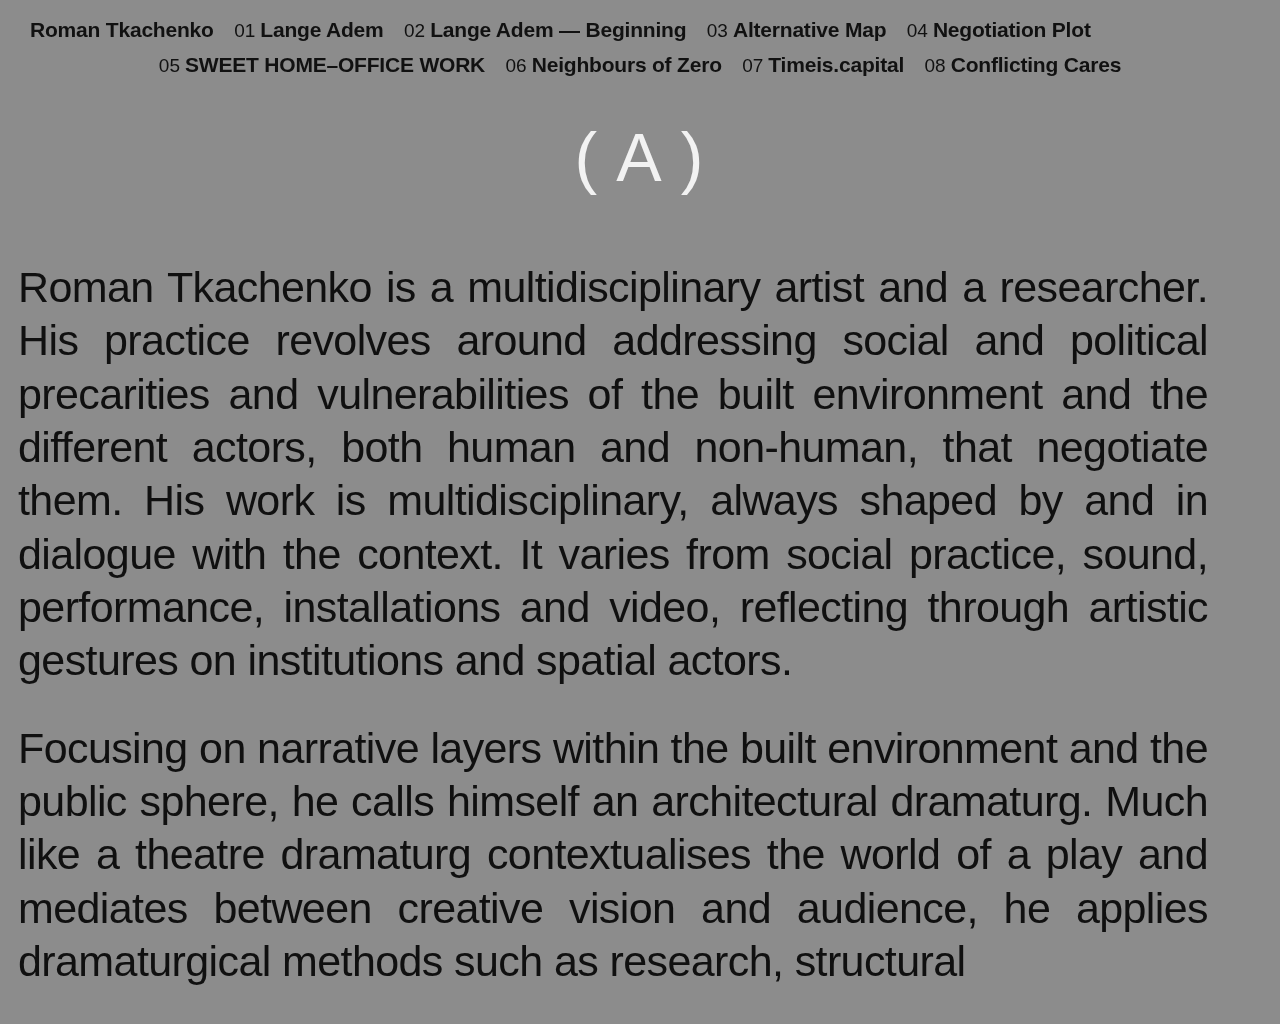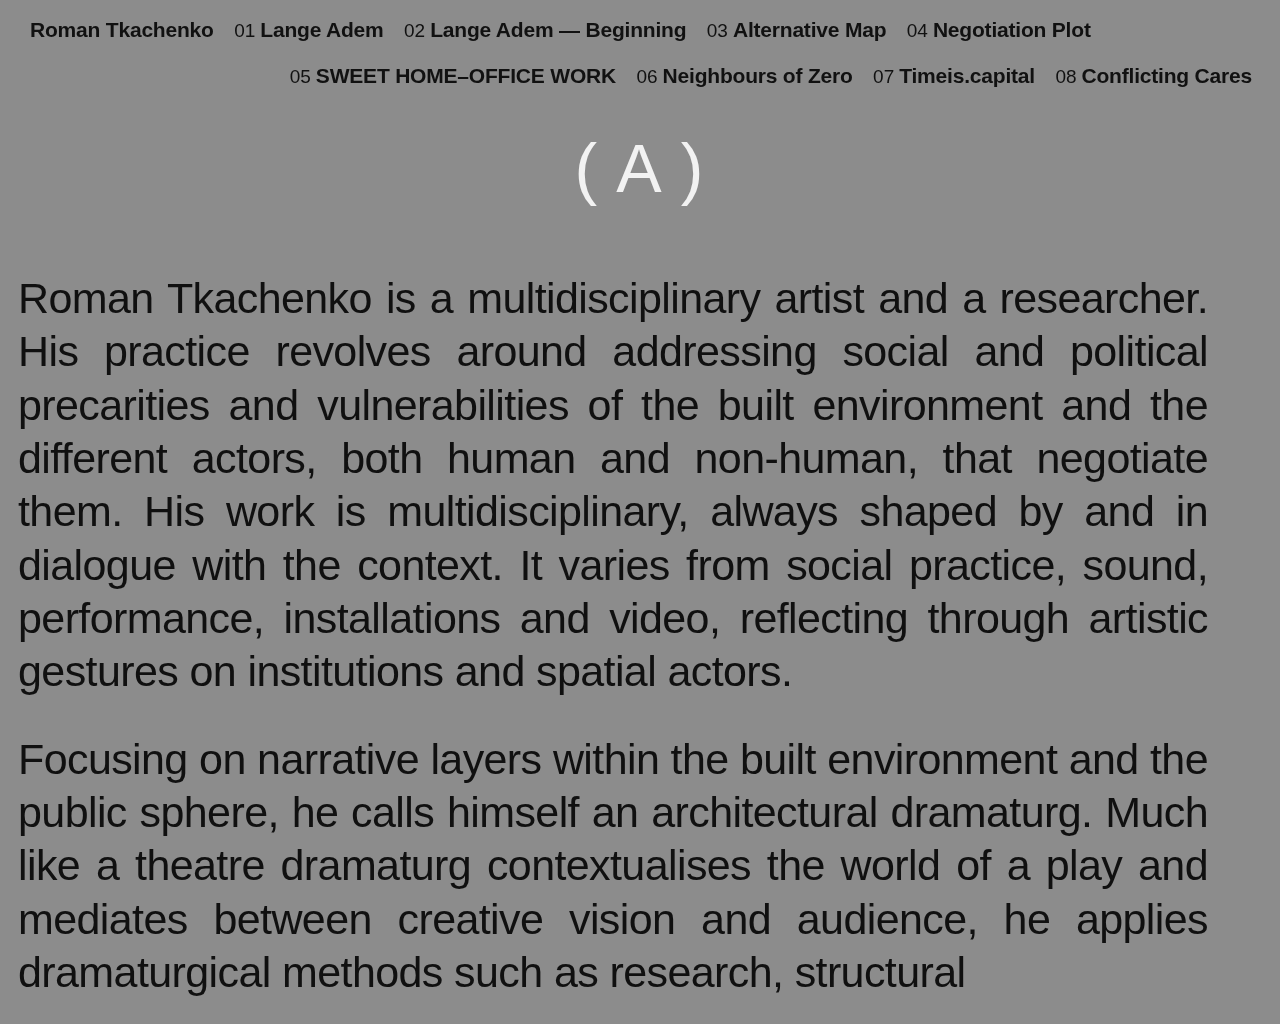--- a/index.html
+++ b/index.html
@@ -51,22 +51,22 @@
     font-weight: 400;
     font-size: 19px;
     margin-right: 5px;
     letter-spacing: 0;
   }
   .nav-item.title-item {
     font-size: 21px;
     font-weight: 700;
   }
   .nav-line.second {
-    text-align: right;
-    margin-top: 13px;
+    text-align: center;
+    margin-top: 2px;
   }
 
   
   .big-heading {
     margin-top: 42px;
     text-align: center;
     font-size: 68px;
     line-height: 1;
     font-weight: 400;
     color: #f2f2f2;

